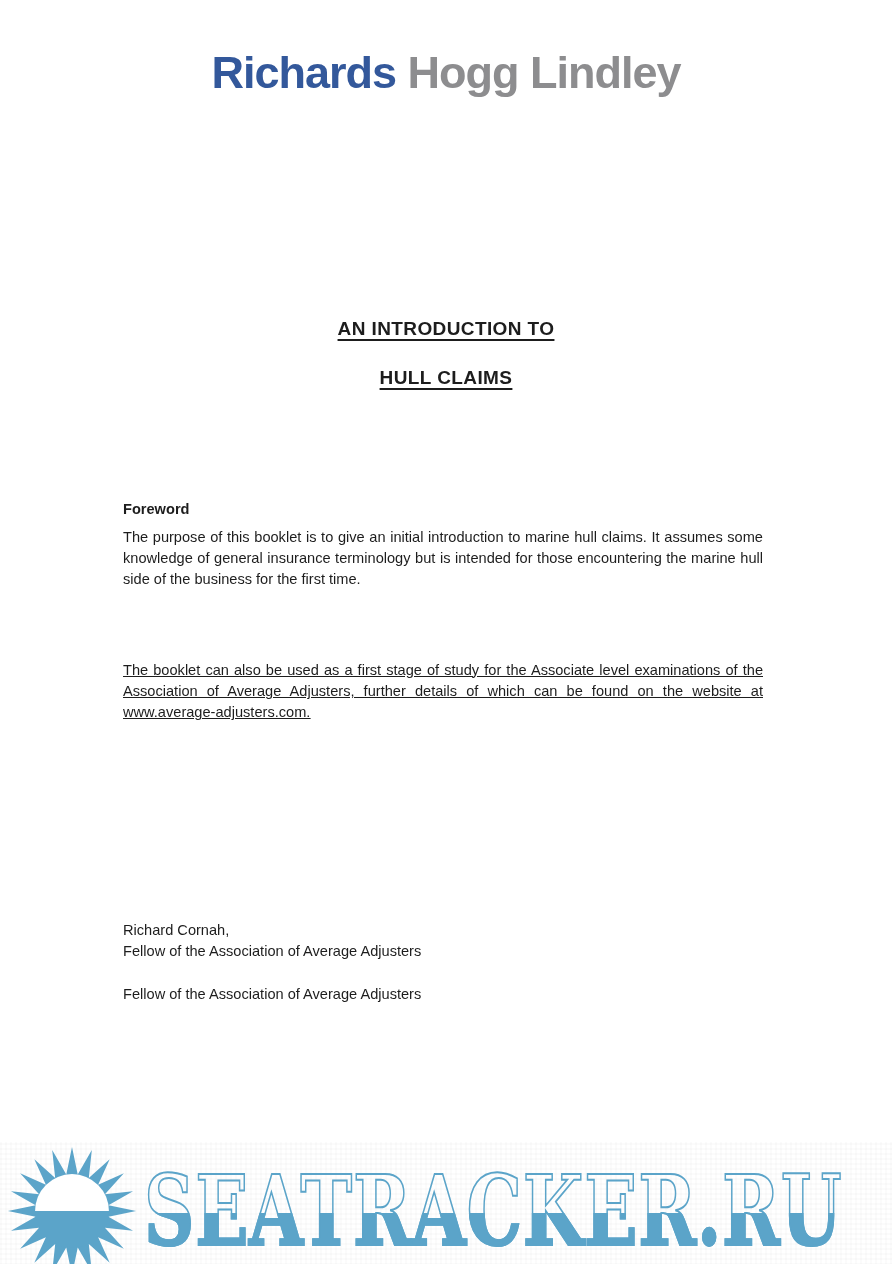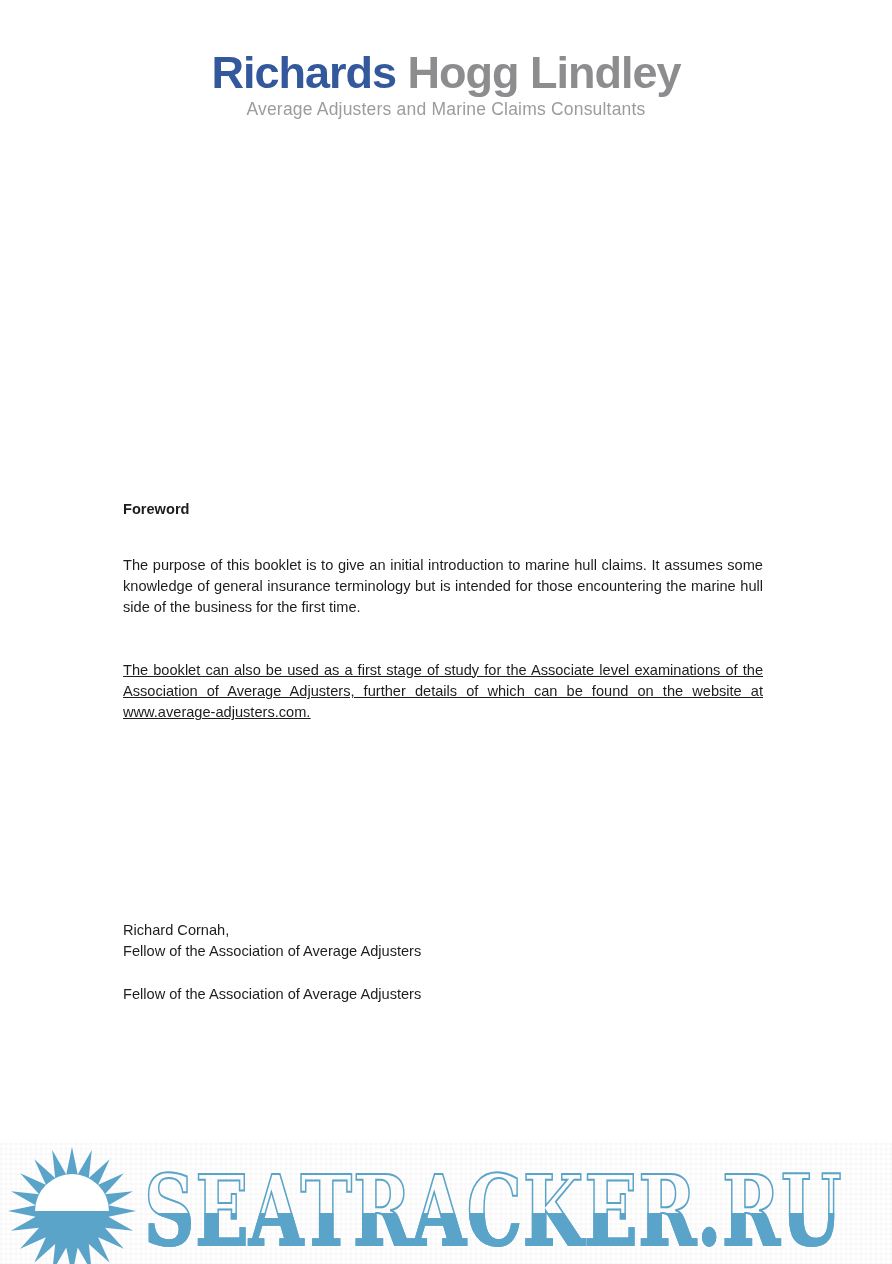--- a/index.html
+++ b/index.html
@@ -28,21 +28,21 @@
     line-height:20px;
   }
   .title-line + .title-line { margin-top:29px; }
 
   
   .doc-text { position:absolute; left:123px; width:640px; font-size:14.6px; line-height:21.4px; }
   .justified { text-align:justify; }
   .doc-link { text-decoration:underline; color:#1d1d1d; }
 
   .foreword-heading { top:483px; font-weight:bold; }
-  .para-1 { top:524px; }
+  .para-1 { top:496px; }
   .para-2 { top:629px;text-decoration:underline; }
   .para-3 { top:715px; }
   .sig-1 { top:904px; }
   .sig-2 { top:968px; }
 
   
   .watermark {
     position:absolute; left:0; right:0; bottom:0; height:138px;
     display:flex; align-items:center;
     background:
@@ -68,23 +68,26 @@
     background-clip:text;
   }
 </style>
 </head>
 <body>
 
 <div class="page">
 
   <div class="logo-block">
     <div class="logo-main"><span class="logo-primary">Richards</span><span class="logo-secondary"> Hogg Lindley</span></div>
-    <div class="logo-tagline">Average Adjusters and Marine Claims Consultants</div>
   </div>
 
+  <div class="title-block">
+    <div class="title-line">AN INTRODUCTION TO</div>
+    <div class="title-line">HULL CLAIMS</div>
+  </div>
 
   <div class="doc-text foreword-heading">Foreword</div>
 
   <p class="doc-text justified para-1">The purpose of this booklet is to give an initial introduction to marine hull claims. It assumes some knowledge of general insurance terminology but is intended for those encountering the marine hull side of the business for the first time.</p>
 
   <p class="doc-text justified para-2"><span>The booklet can also be used as a first stage of study for the Associate level examinations of the Association of Average Adjusters, further details of which can be found on the website at </span><span class="doc-link">www.average-adjusters.com.</span></p>
 
 
   <div class="doc-text sig-1">
     <div>Richard Cornah,</div>

